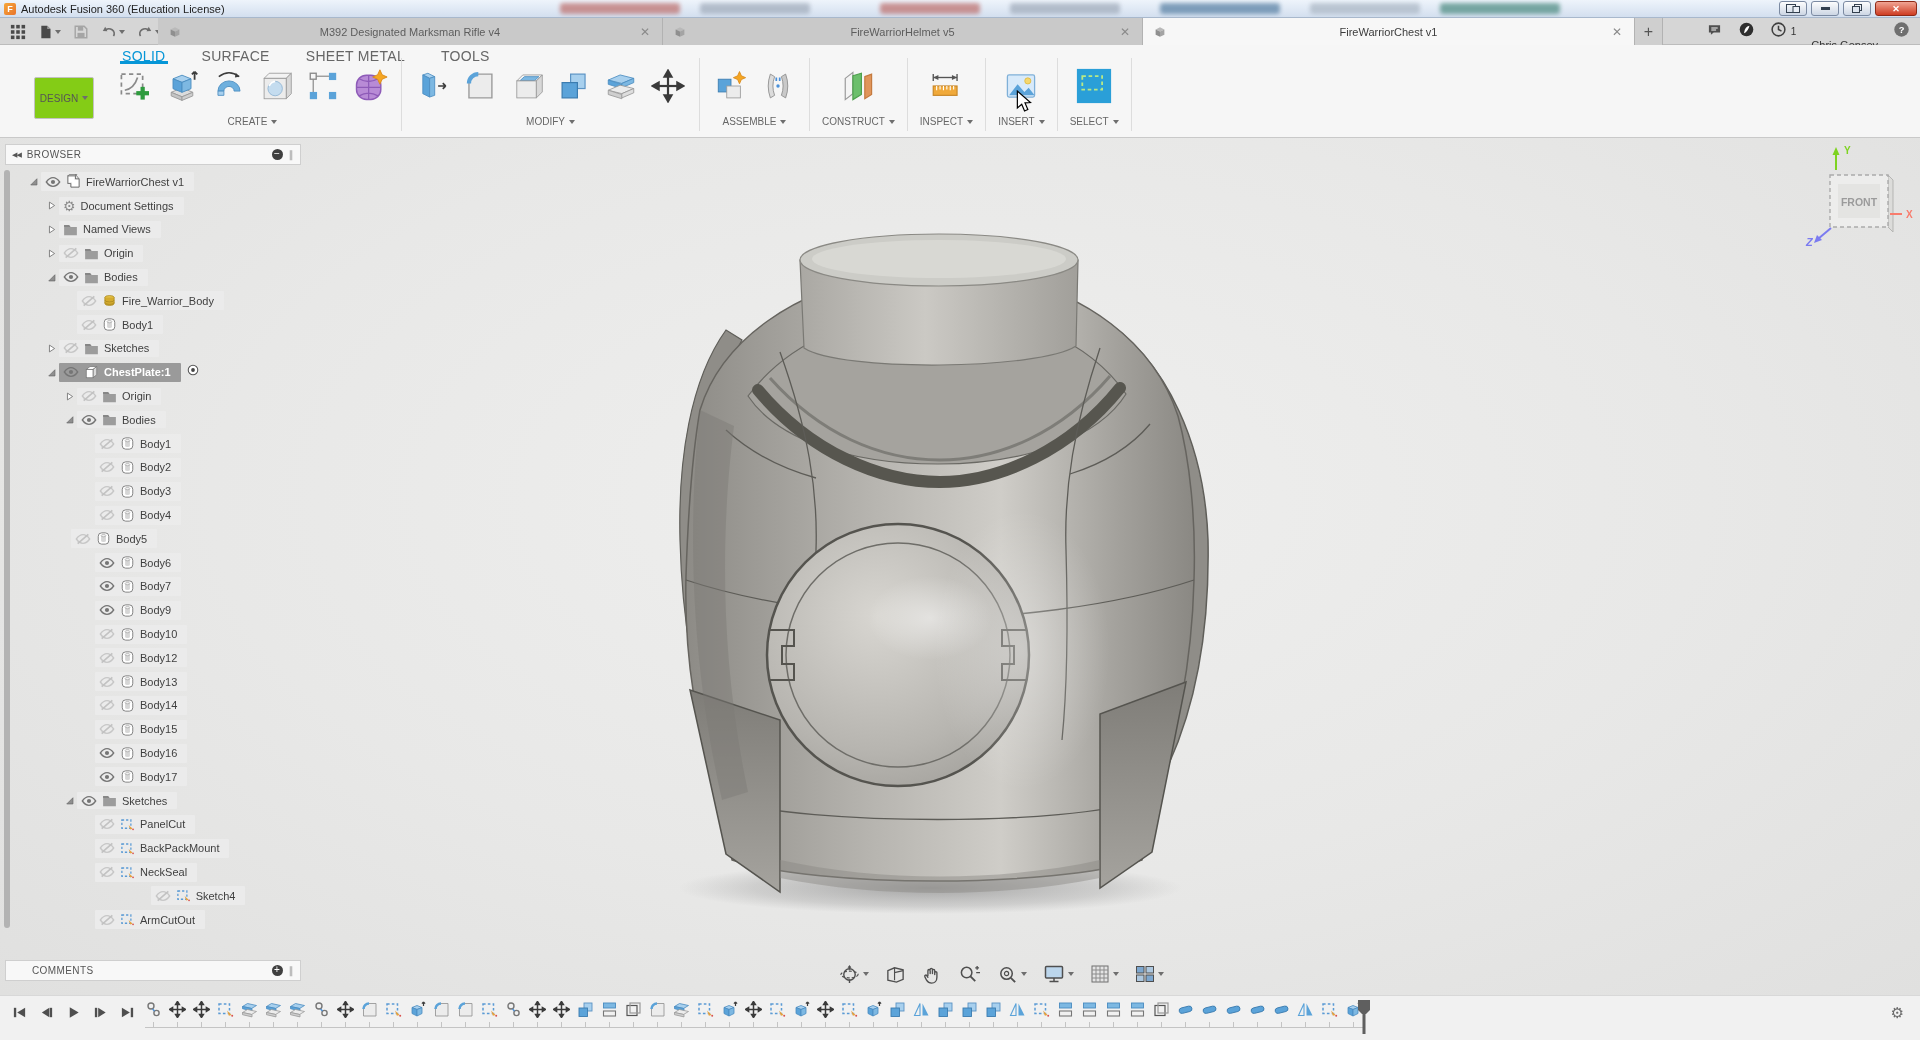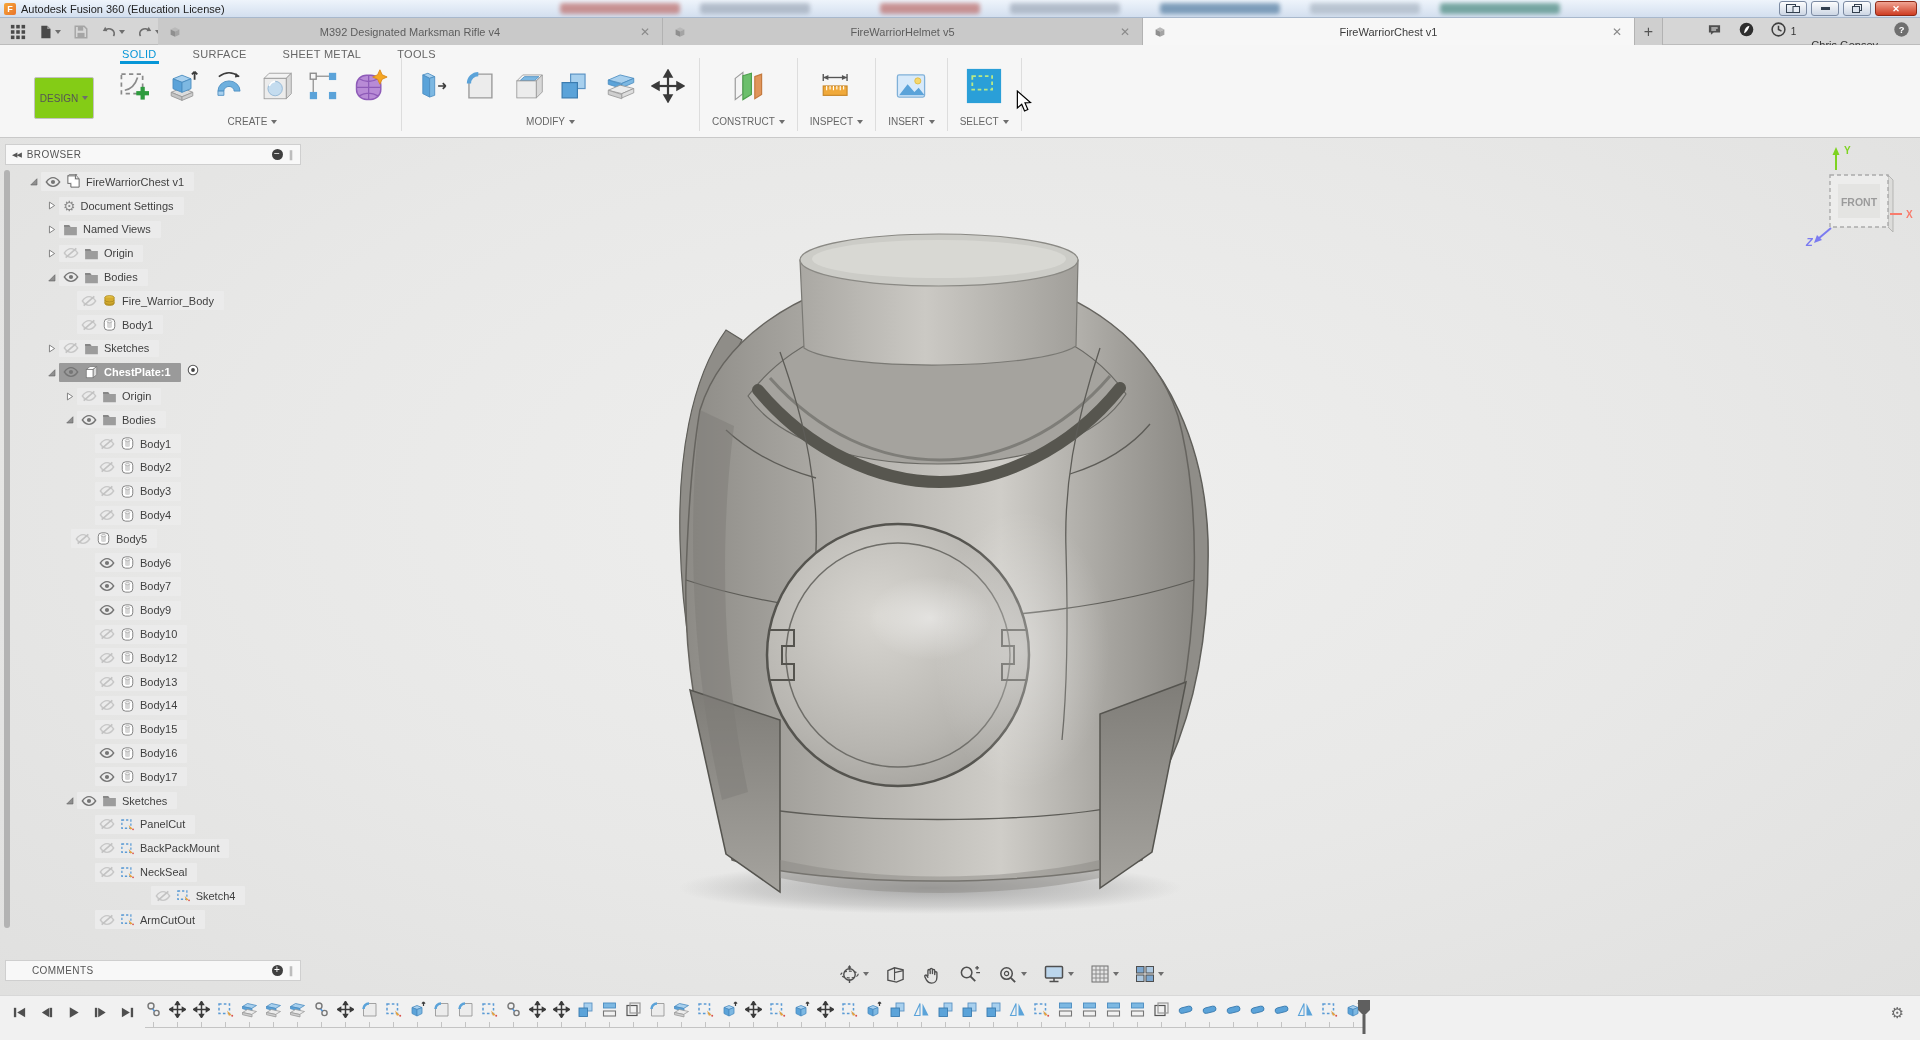--- a/index.html
+++ b/index.html
@@ -42,21 +42,21 @@
   .ta-user { font-size:11px; color:#333;margin-top:26px; }
   .ta-count { font-size:10px; color:#333; margin-left:-11px; }
 
   
   .ribbon { position:absolute; left:0; top:45px; width:1920px; height:93px; background:#f6f6f6;
     border-bottom:1px solid #c9c9c9; }
   .design-btn { position:absolute; left:34px; top:32px; width:60px; height:42px; background:#84cc16;
     border:1px solid #c2c2c2; border-radius:2px; display:flex; align-items:center; justify-content:center;
     gap:4px; font-size:10px; color:#555; }
   .ribbon-tabs { position:absolute; left:120px; top:2px; height:17px; display:flex; gap:32px; }
-  .rtab { font-size:11px; color:#666; letter-spacing:.3px; padding:1px 2px 2px; }
+  .rtab { font-size:14px; color:#666; letter-spacing:.3px; padding:1px 2px 2px; }
   .rtab.active { color:#0696d7; border-bottom:3px solid #0696d7; }
   .ribbon-groups { position:absolute; left:104px; top:13px; height:73px; display:flex; }
   .rgroup { display:flex; flex-direction:column; border-right:1px solid #ddd; padding:0 12px; }
   .g-icons { height:55px; display:flex; align-items:center; justify-content:center; gap:9px; }
   .g-label { height:17px; display:flex; align-items:center; justify-content:center; gap:4px;
     font-size:10px; color:#666; }
   .rbtn { width:38px; height:40px; display:flex; align-items:center; justify-content:center; border-radius:2px; }
 
   .ic { display:inline-flex; align-items:center; justify-content:center; }
   .ic svg { display:block; }
@@ -419,20 +419,47 @@
                     <polygon points="20,38 16,31 24,31"></polygon>
                     <polygon points="2,20 9,16 9,24"></polygon>
                     <polygon points="38,20 31,16 31,24"></polygon>
                   </g>
                 </svg>
               </span>
             </div>
           </div>
           <div class="g-label">
             <span>MODIFY</span>
+            <span class="caret"></span>
+          </div>
+        </div>
+        <div class="rgroup">
+          <div class="g-icons">
+            <div class="rbtn">
+              <span class="ic">
+                <svg width="34" height="34" viewBox="0 0 40 40">
+                  <rect x="5" y="12" width="15" height="15" fill="#5ba3d9" stroke="#3b7cb0"></rect>
+                  <rect x="15" y="20" width="16" height="14" fill="#ececec" stroke="#9a9a9a"></rect>
+                  <path d="M30 3 l2.2 5 5 2.2 -5 2.2 -2.2 5 -2.2 -5 -5 -2.2 5 -2.2z" fill="#f5a623" stroke="#d9891a"></path>
+                </svg>
+              </span>
+            </div>
+            <div class="rbtn">
+              <span class="ic">
+                <svg width="34" height="34" viewBox="0 0 40 40">
+                  <path d="M11 6 q-5 14 0 28 l5 -3 q-4 -11 0 -22z" fill="#dcdcdc" stroke="#8a8a8a"></path>
+                  <path d="M29 6 q5 14 0 28 l-5 -3 q4 -11 0 -22z" fill="#c9c9c9" stroke="#8a8a8a"></path>
+                  <path d="M18 14 v-4 m4 4 v-4" stroke="#4a90d9" stroke-width="2"></path>
+                  <circle cx="20" cy="20" r="2" fill="#4a90d9"></circle>
+                </svg>
+              </span>
+            </div>
+          </div>
+          <div class="g-label">
+            <span>ASSEMBLE</span>
             <span class="caret"></span>
           </div>
         </div>
         <div class="rgroup">
           <div class="g-icons">
             <div class="rbtn">
               <span class="ic">
                 <svg width="34" height="34" viewBox="0 0 40 40">
                   <path d="M5 11 l9-7 v25 l-9 7z" fill="#f4f4f4" stroke="#9a9a9a" stroke-width="1.4"></path>
                   <path d="M14 8 l10-3 v25 l-10 6z" fill="#6cbf6c" stroke="#4da04d" stroke-width="1.4"></path>

